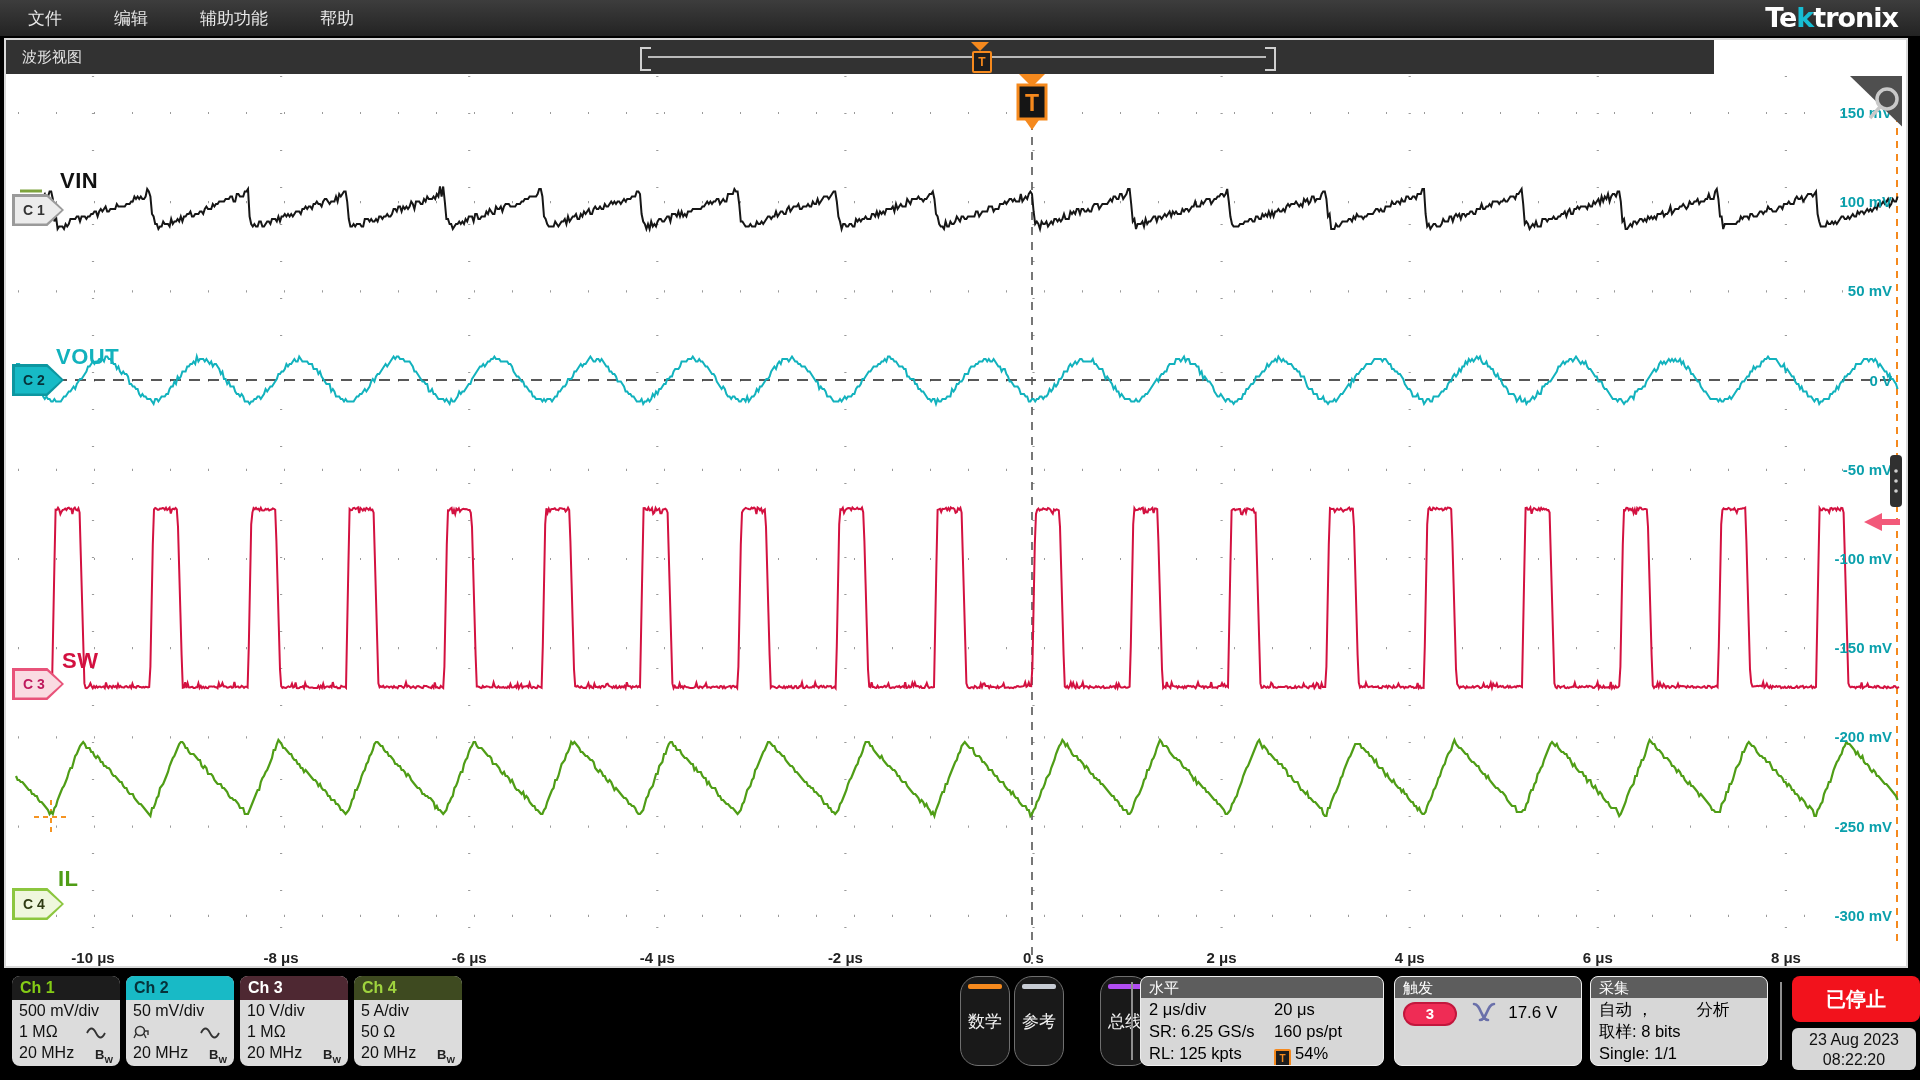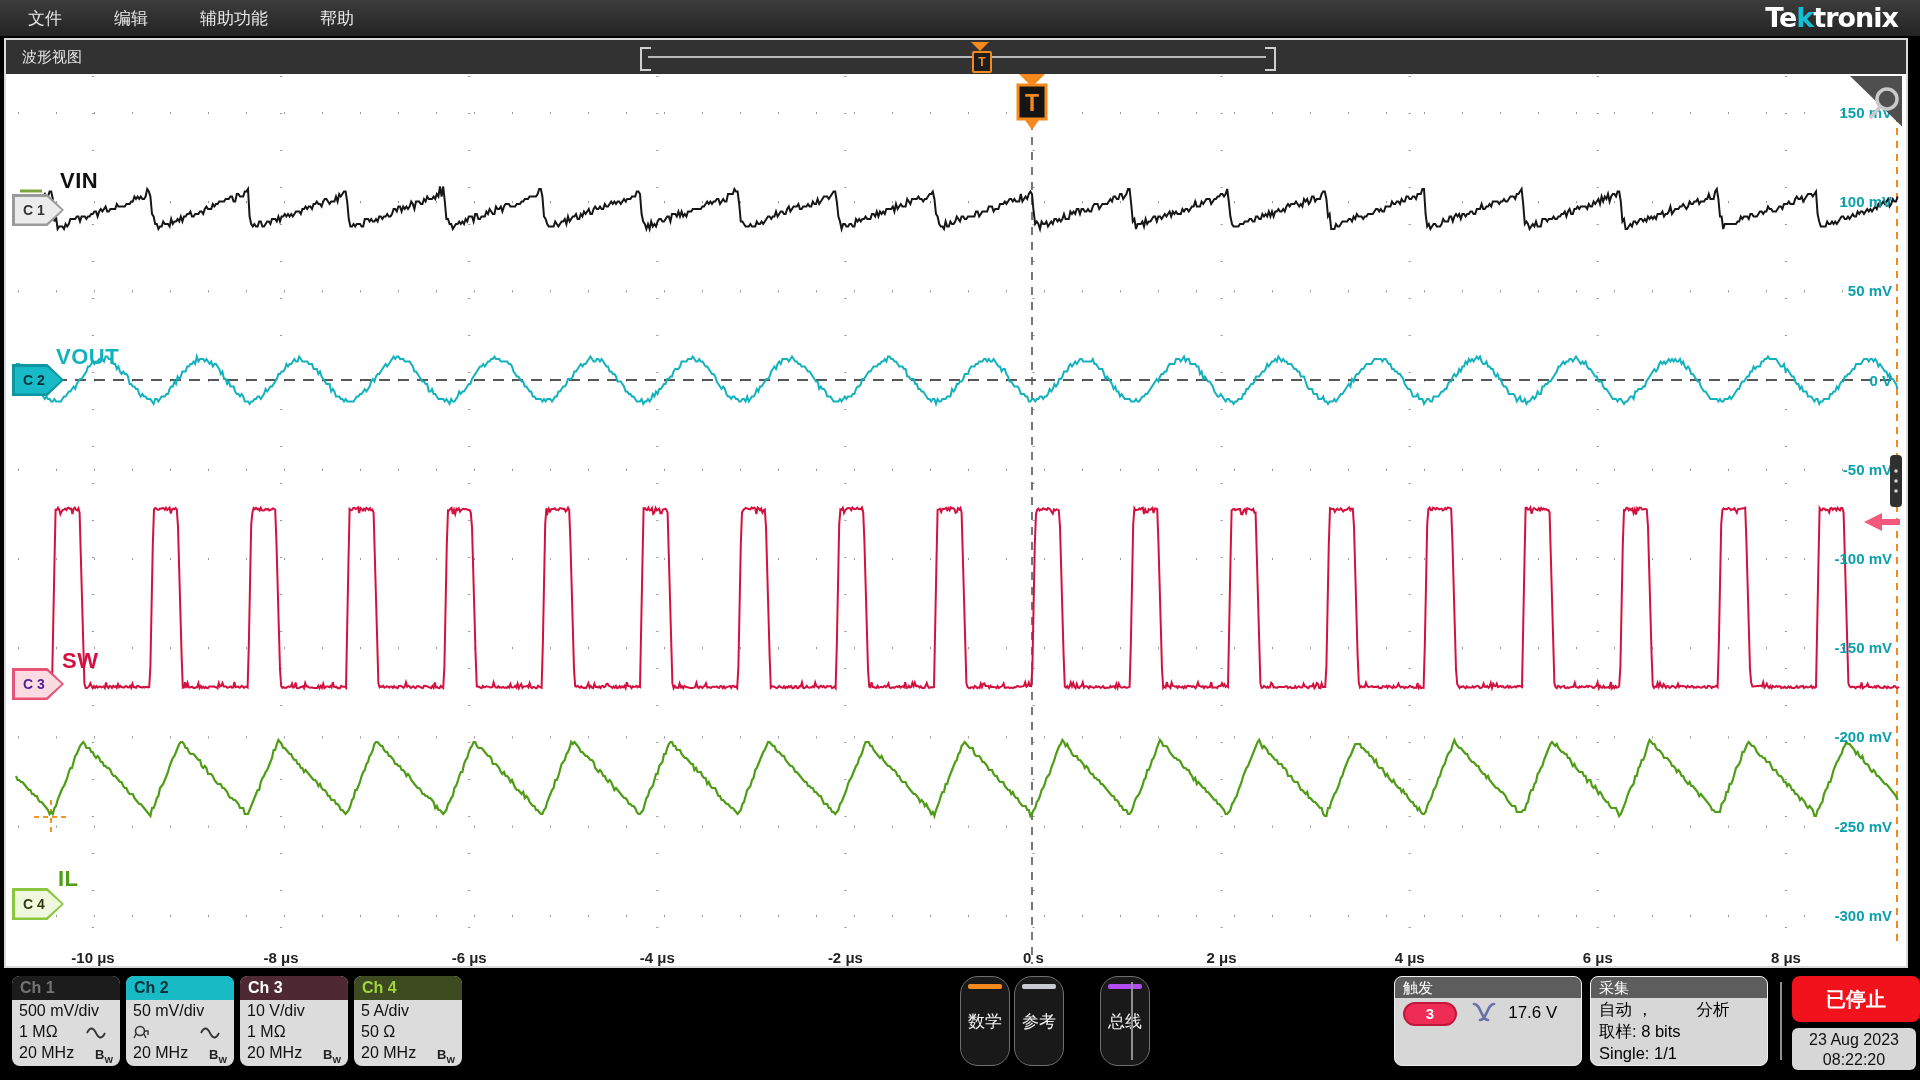--- a/index.html
+++ b/index.html
@@ -8,21 +8,21 @@
   #menubar{position:absolute;left:0;top:0;width:1920px;height:36px;
     background:linear-gradient(#3d3d3d,#232323);display:flex;align-items:center;}
   .menu-item{color:#e9e9e9;font-size:17px;margin-right:52px;white-space:nowrap;cursor:default;}
   .menu-item:first-child{margin-left:28px;text-align:right;}
   #logo{position:absolute;right:22px;top:2px;font-weight:800;font-size:27px;color:#fff;
     letter-spacing:-1px;font-family:"DejaVu Sans",sans-serif;}
   #logo .k{color:#17bdd3;}
   
   #panel{position:absolute;left:4px;top:38px;width:1900px;height:926px;
     background:#fff;border:2px solid #d9d9d9;}
-  #titlebar{position:absolute;left:0;top:0;width:1900px;height:34px;background:#323232;}
+  #titlebar{position:absolute;left:0;top:0;width:1708px;height:34px;background:#323232;}
   #view-title{position:absolute;left:16px;top:0;line-height:34px;color:#e6e6e6;font-size:15px;}
   
   #minimap-line{position:absolute;left:642px;top:16px;width:618px;height:2px;background:#b9b9b9;}
   .mm-bracket{position:absolute;top:7px;width:9px;height:20px;}
   #mm-left{left:634px;border-left:2px solid #cfcfcf;border-top:2px solid #cfcfcf;border-bottom:2px solid #cfcfcf;}
   #mm-right{left:1259px;border-right:2px solid #cfcfcf;border-top:2px solid #cfcfcf;border-bottom:2px solid #cfcfcf;}
   #mm-tri{position:absolute;left:965px;top:2px;width:0;height:0;
     border-left:9px solid transparent;border-right:9px solid transparent;border-top:9px solid #f5891d;}
   #mm-t{position:absolute;left:966px;top:11px;width:16px;height:18px;background:#1d1d1d;
     border:2px solid #f5891d;border-radius:2px;color:#f5891d;font-weight:bold;font-size:12px;
@@ -150,35 +150,35 @@
     </svg>
 </div>
 
 <div class="cbadge" style="top:194px;background:#9a9a9a;">
   <div class="inner" style="background:#ececec;color:#333;">C 1</div>
   </div>
 <div class="cbadge" style="top:364px;background:#0d96a0;">
   <div class="inner" style="background:#17bac6;color:#06323a;">C 2</div>
   </div>
 <div class="cbadge" style="top:668px;background:#e8537a;">
-  <div class="inner" style="background:#fadbe2;color:#4c1d95;">C 3</div>
+  <div class="inner" style="background:#fadbe2;color:#be185d;">C 3</div>
   </div>
 <div class="cbadge" style="top:888px;background:#8cc63f;">
   <div class="inner" style="background:#eff7dd;color:#2e3b12;">C 4</div>
   </div>
 
 <div class="wave-label" style="left:60px;top:168px;color:#111;">VIN</div>
 <div class="wave-label" style="left:56px;top:344px;color:#12b2bd;">VOUT</div>
 <div class="wave-label" style="left:62px;top:648px;color:#d31140;">SW</div>
 <div class="wave-label" style="left:58px;top:866px;color:#4f9d16;">IL</div>
 
 <div id="bottombar">
 
   <div class="chbox" style="left:12px;">
-    <div class="hd" style="background: rgb(28, 28, 28); color: #737373;">Ch 1</div>
+    <div class="hd" style="background: rgb(28, 28, 28); color: #84cc16;">Ch 1</div>
     <div class="row">500 mV/div</div>
     <div class="row"><span>1 MΩ</span>
       <svg width="20" height="12" style="position:absolute;right:14px;top:6px;">
           <path d="M1,6 C4,0 7,0 10,6 S16,12 19,6" stroke="#333" stroke-width="1.8" fill="none"></path>
         </svg></div>
     <div class="row"><span>20 MHz</span>
       <span class="bw"><span>B</span><sub>W</sub></span></div>
   </div>
   <div class="chbox" style="left:126px;">
     <div class="hd" style="background: rgb(24, 186, 198); color: rgb(6, 50, 58);">Ch 2</div>
@@ -217,20 +217,29 @@
     <div class="addon-bar" style="background:#c7ccd4;"></div>
     <span class="addon-lbl">参考</span>
     </div>
   <div class="addon-btn" style="left:1100px;">
     <div class="addon-bar" style="background:#b14df2;"></div>
     <span class="addon-lbl">总线</span>
     </div>
 
   <div class="vsep" style="left:1131px;"></div>
 
+  <div class="spanel" style="left:1140px;width:244px;">
+    <div class="hd">水平</div>
+    <div class="row"><span>2 μs/div</span>
+      <span class="rcol">20 μs</span></div>
+    <div class="row"><span>SR: 6.25 GS/s</span>
+      <span class="rcol">160 ps/pt</span></div>
+    <div class="row"><span>RL: 125 kpts</span>
+      <span class="rcol"><span class="mini-t">T</span><span>54%</span></span></div>
+  </div>
 
   <div class="spanel" style="left:1394px;width:188px;">
     <div class="hd">触发</div>
     <div class="row" style="padding-top:3px;">
       <span id="trig-pill">3</span>
       <svg width="24" height="20" style="vertical-align:-4px;margin-right:8px;">
         <path d="M2,2 C9,2 9,18 16,18 M22,2 C15,2 15,18 8,18" stroke="#6a70aa" stroke-width="2.6" fill="none" stroke-linecap="round"></path>
         </svg>
       <span style="font-size:17px;">17.6 V</span></div>
   </div>

